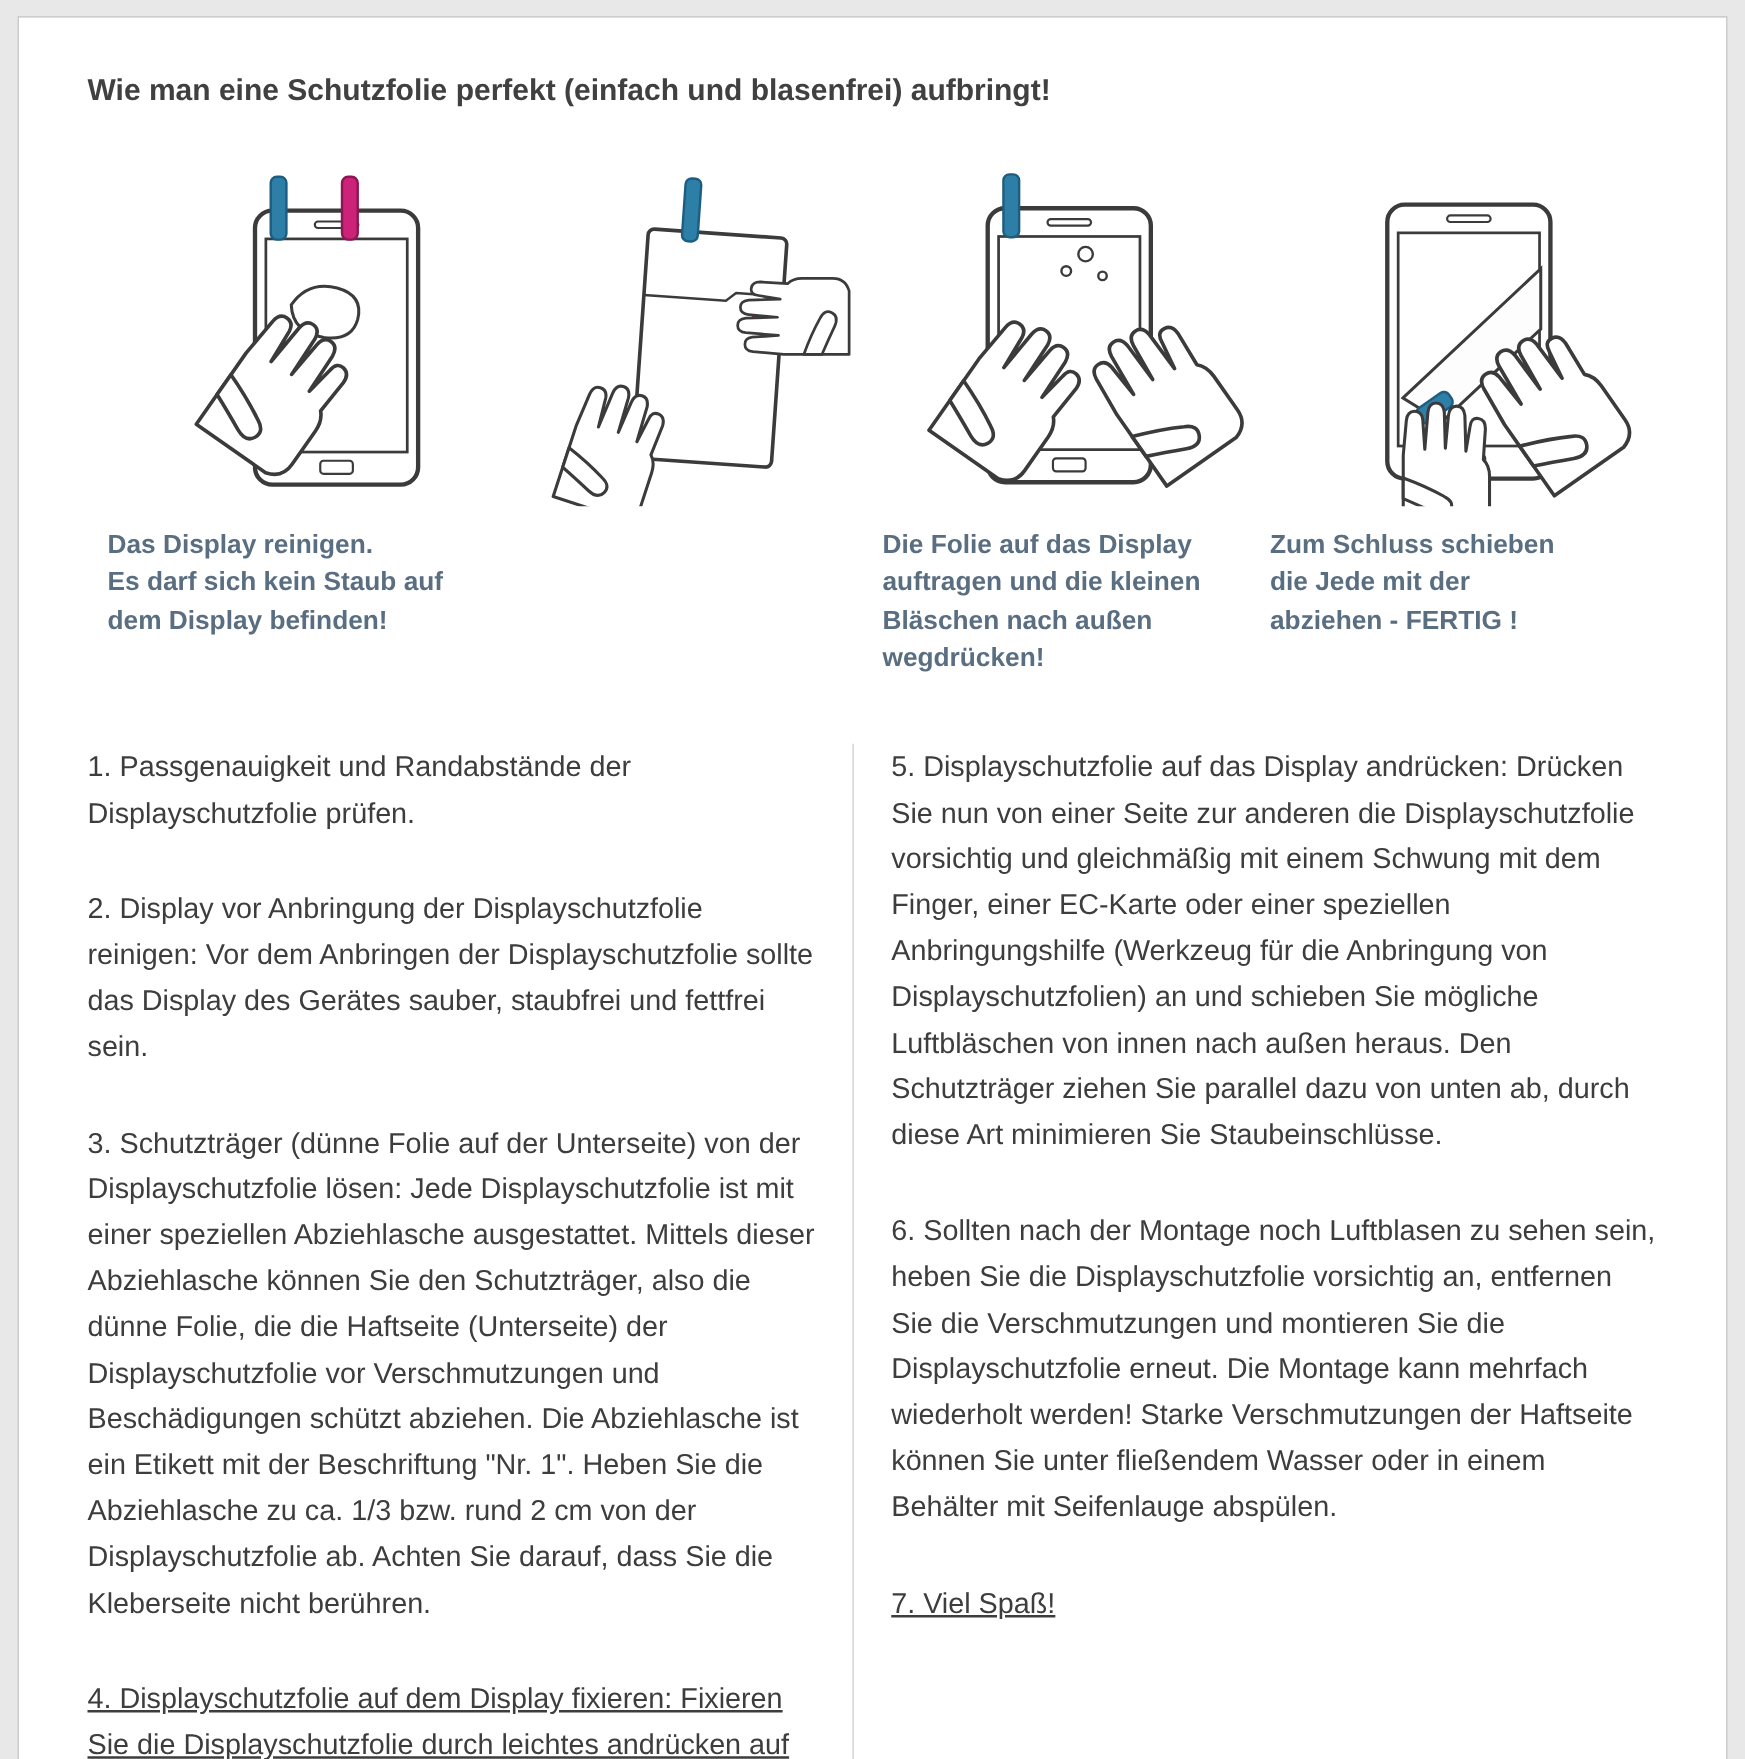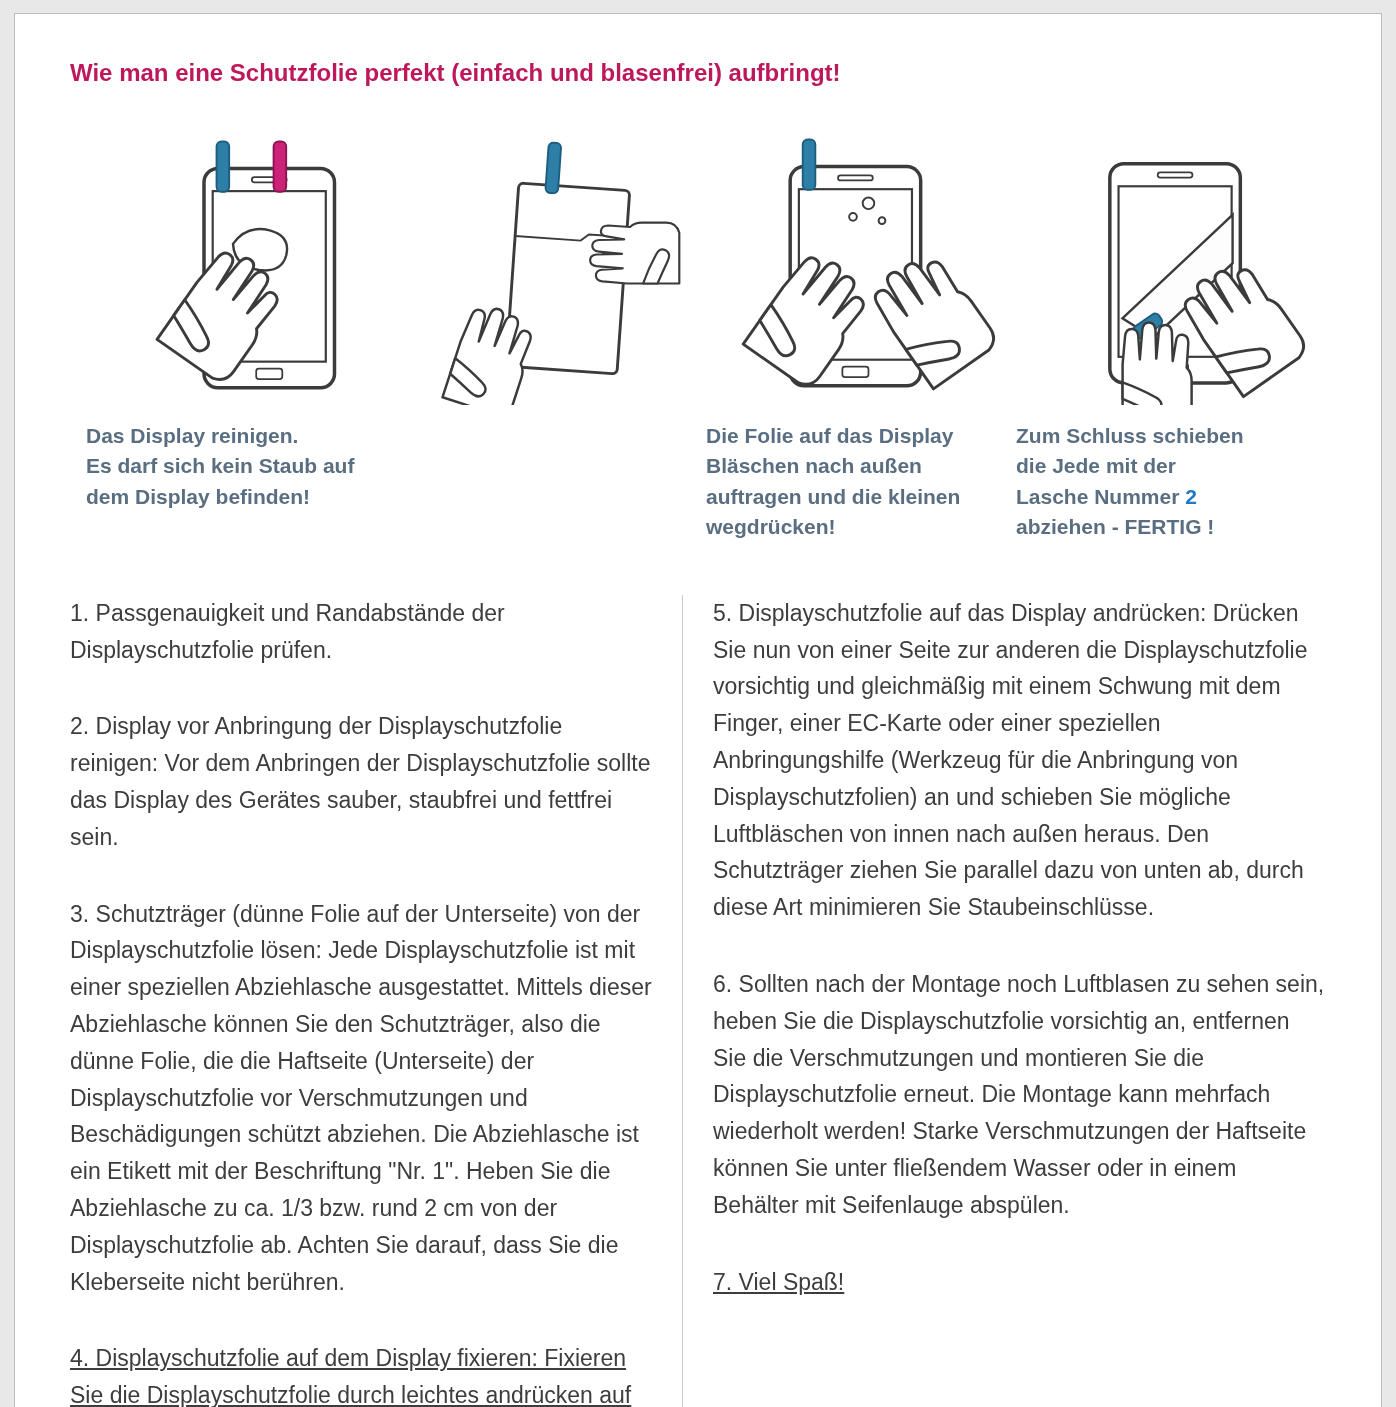--- a/index.html
+++ b/index.html
@@ -13,21 +13,21 @@
     min-height: 1378px;
     margin: 13px auto;
     background: #ffffff;
     border: 1px solid #bdbdbd;
     box-sizing: border-box;
     padding: 45px 55px 30px 55px;
   }
   .page-title {
     font-size: 24px;
     font-weight: bold;
-    color: #be185d;
+    color: #404040;
     margin: 0 0 48px 0;
   }
   .illos {
     display: flex;
     justify-content: flex-end;
     gap: 4px;
     padding: 0 10px;
   }
   .illo {
     flex: 1 1 0;
@@ -151,22 +151,22 @@
         </g>
         <g transform="translate(100,100) rotate(35)">
             <use href="#hand"></use>
           </g>
         <g transform="translate(150,160) rotate(-35)">
             <use href="#hand"></use>
           </g>
       </svg>
       <div class="cap">
         <div>Die Folie  auf das Display</div>
+        <div>auftragen und die kleinen</div>
         <div>Bläschen nach außen</div>
-        <div>auftragen und die kleinen</div>
         <div>wegdrücken!</div>
       </div>
     </div>
 
     <div class="illo">
       <svg width="290" height="270" viewBox="0 0 300 270">
         <g transform="translate(95,25) scale(0.9)">
             <use href="#phone"></use>
           </g>
         <path d="M108,185 L222,78 L222,128 L140,205 Z" fill="#fdfdfd" stroke="#3b3b3b" stroke-width="2.5"></path>
@@ -174,21 +174,20 @@
         <g transform="translate(98,185) scale(0.85)">
             <use href="#hand"></use>
           </g>
         <g transform="translate(150,168) rotate(-35)">
             <use href="#hand"></use>
           </g>
       </svg>
       <div class="cap">
         <div>Zum Schluss schieben</div>
         <div>die Jede mit der</div>
-        <div><span>Lasche Nummer </span><span class="num-blue">2</span></div>
         <div>abziehen - FERTIG !</div>
       </div>
     </div>
 
   </div>
 
   <div class="columns">
     <div class="col-left">
       <p class="step">1. Passgenauigkeit und Randabstände der Displayschutzfolie prüfen.</p>
       <p class="step">2. Display vor Anbringung der Displayschutzfolie reinigen: Vor dem Anbringen der Displayschutzfolie sollte das Display des Gerätes sauber, staubfrei und fettfrei sein.</p>

